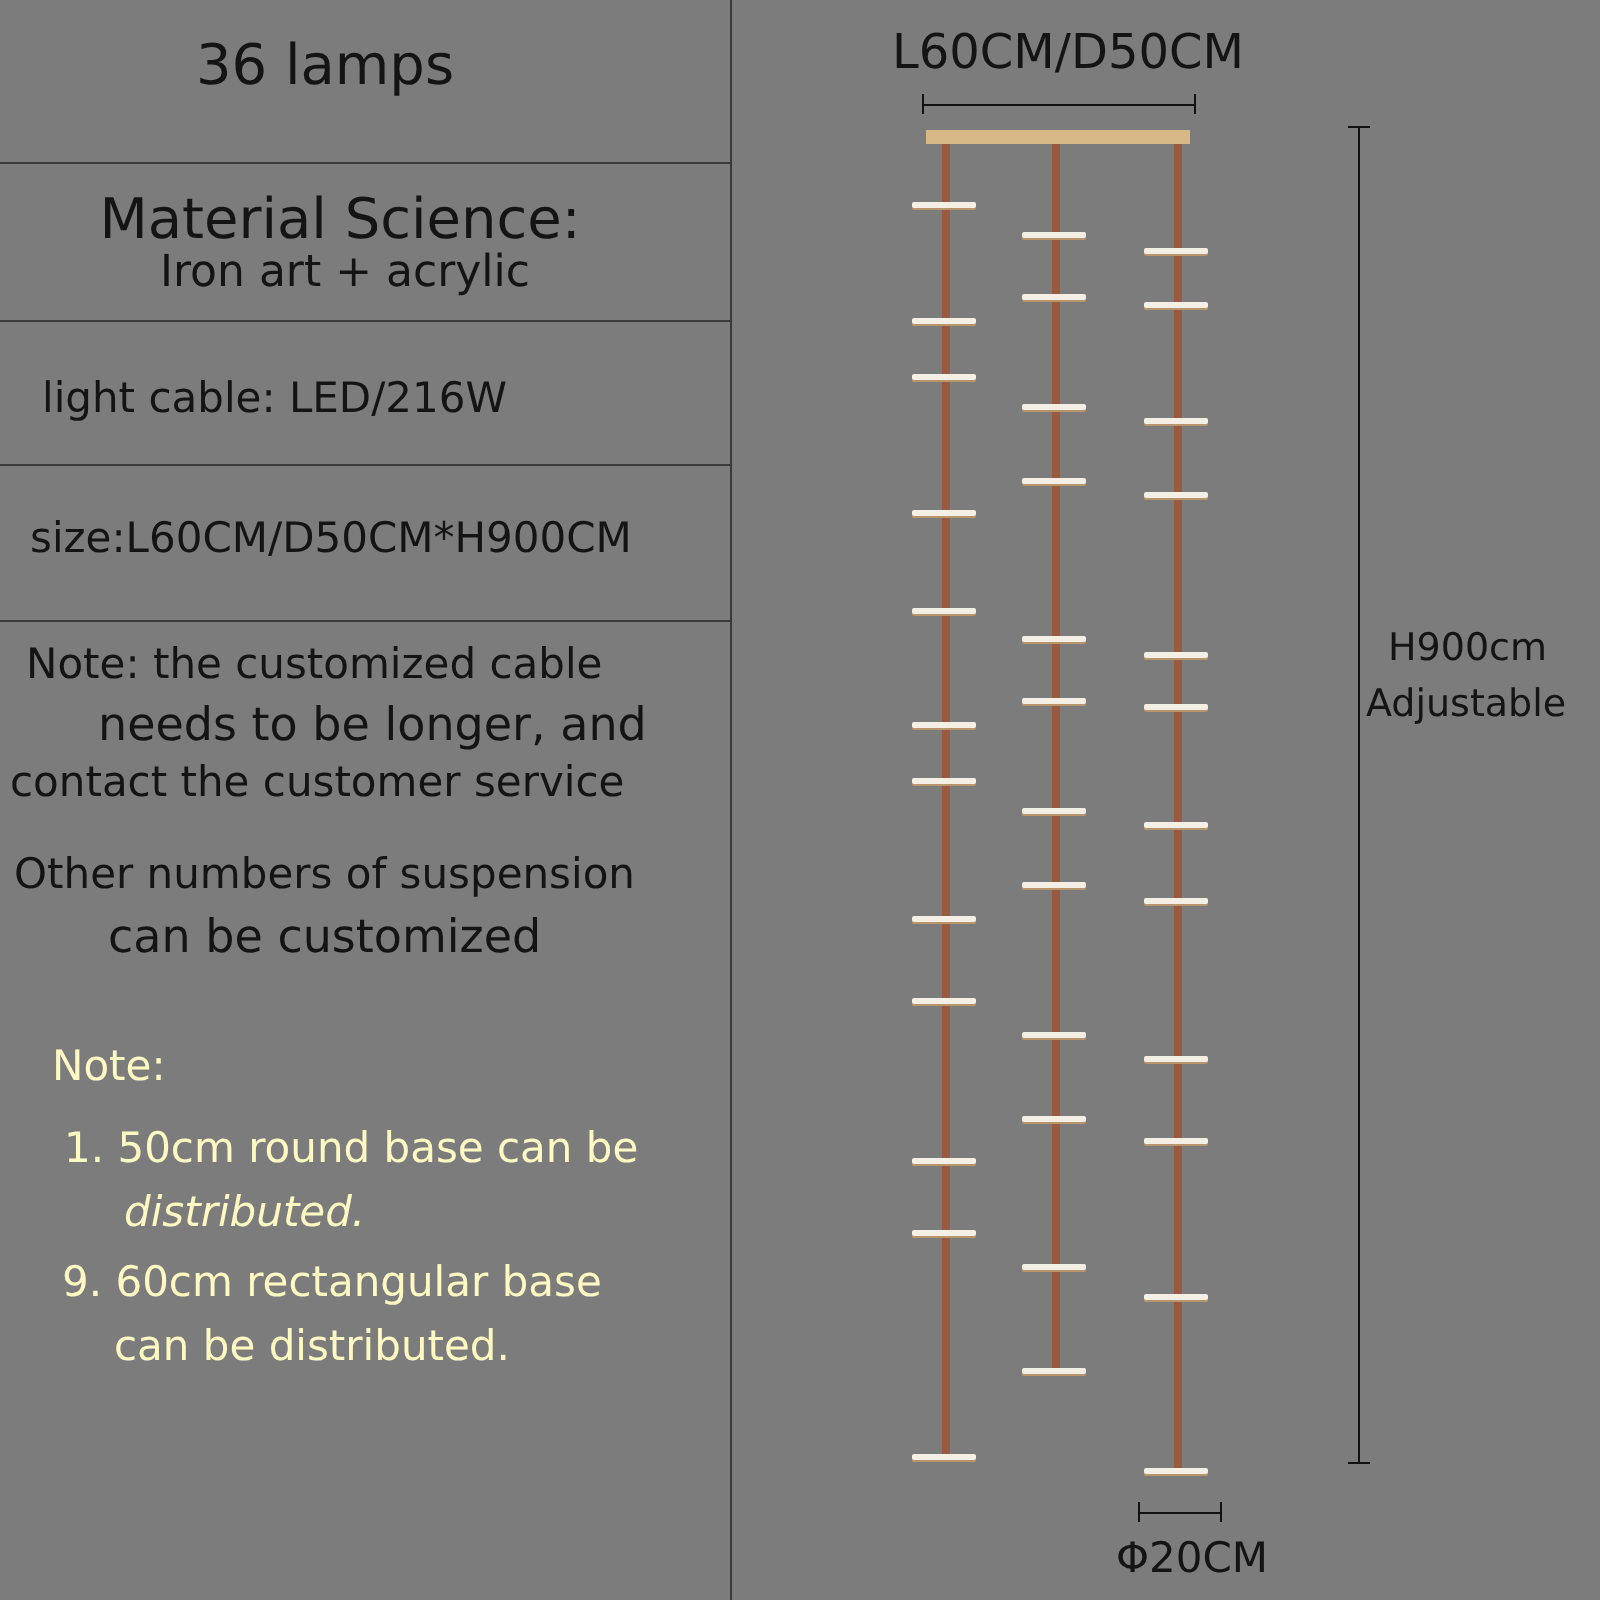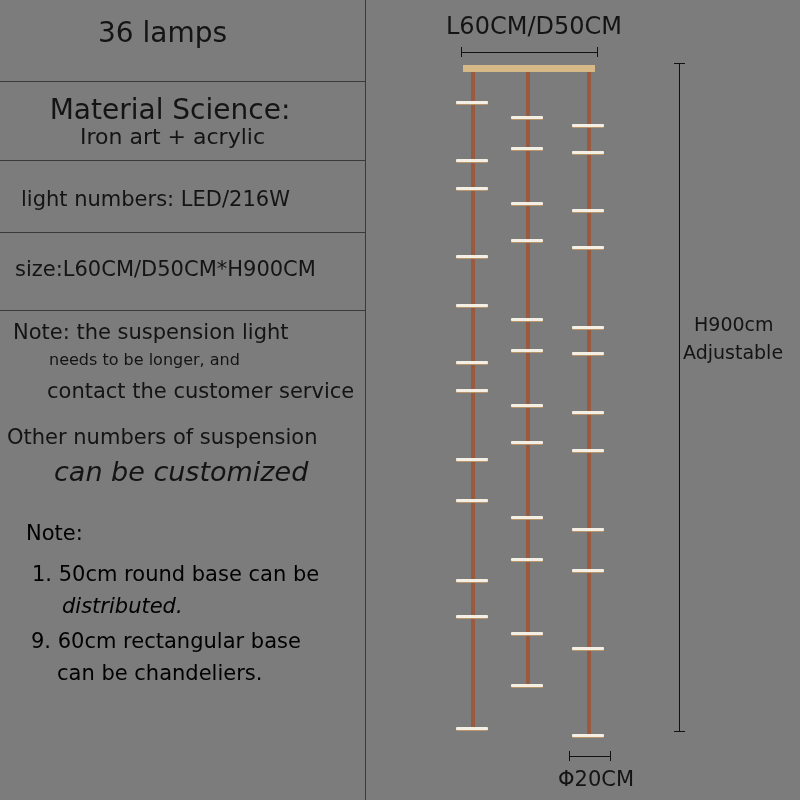--- a/index.html
+++ b/index.html
@@ -2,52 +2,52 @@
 <html><head>
 <meta charset="utf-8">
 <style>
   html, body { margin:0; padding:0; }
   body { width:800px; height:800px; background:#7c7c7c; position:relative; overflow:hidden;
          font-family:"DejaVu Sans", sans-serif; color:#141414; }
   .vdiv { position:absolute; left:365px; top:0; width:1px; height:800px; background:#3a3a3a; }
   .hdiv { position:absolute; left:0; width:365px; height:1px; background:#3a3a3a; }
   .txt { position:absolute; white-space:nowrap; }
   .c { text-align:center; }
-  .red { color:#000000; }
+  .red { color:#fef9c3; }
   .pole { position:absolute; width:4px; background:#9a5a40; }
   .disc { position:absolute; width:32px; height:3px; background:#f4efe4; border-radius:1px;
           box-shadow:0 1px 0 #b8956a; }
   .bar { position:absolute; background:#d6b986; }
   .line { position:absolute; background:#111; }
 </style>
 </head>
 <body>
 
 <div class="vdiv"></div>
 <div class="hdiv" style="top:81px"></div>
 <div class="hdiv" style="top:160px"></div>
 <div class="hdiv" style="top:232px"></div>
 <div class="hdiv" style="top:310px"></div>
 
 <div class="txt c" style="left:0;width:325px;top:16px;font-size:28px;">36 lamps</div>
 <div class="txt c" style="left:0;width:340px;top:93px;font-size:28px;">Material Science:</div>
 <div class="txt c" style="left:0;width:345px;top:124px;font-size:22px;">Iron art + acrylic</div>
-<div class="txt" style="left:21px;top:187px;font-size:21px;">light numbers: LED/216W</div>
+<div class="txt" style="left:21px;top:187px;font-size:21px;">light cable: LED/216W</div>
 <div class="txt" style="left:15px;top:257px;font-size:21px;">size:L60CM/D50CM*H900CM</div>
-<div class="txt" style="left:13px;top:320px;font-size:21px;">Note: the suspension light</div>
-<div class="txt" style="left:49px;top:350px;font-size:16px;">needs to be longer, and</div>
-<div class="txt" style="left:5px;top:379px;font-size:21px;margin-left:42px;">contact the customer service</div>
+<div class="txt" style="left:13px;top:320px;font-size:21px;">Note: the customized cable</div>
+<div class="txt" style="left:49px;top:350px;font-size:23px;">needs to be longer, and</div>
+<div class="txt" style="left:5px;top:379px;font-size:21px;">contact the customer service</div>
 <div class="txt" style="left:7px;top:425px;font-size:21px;">Other numbers of suspension</div>
-<div class="txt" style="left:54px;top:456px;font-size:27px;font-style:italic;">can be customized</div>
+<div class="txt" style="left:54px;top:456px;font-size:23px;">can be customized</div>
 
 <div class="txt red" style="left:26px;top:521px;font-size:21px;">Note:</div>
 <div class="txt red" style="left:32px;top:562px;font-size:21px;">1. 50cm round base can be</div>
 <div class="txt red" style="left:62px;top:594px;font-size:21px;font-style:italic;">distributed.</div>
 <div class="txt red" style="left:31px;top:629px;font-size:21px;">9. 60cm rectangular base</div>
-<div class="txt red" style="left:57px;top:661px;font-size:21px;">can be chandeliers.</div>
+<div class="txt red" style="left:57px;top:661px;font-size:21px;">can be distributed.</div>
 
 <div class="txt" style="left:446px;top:12px;font-size:24px;">L60CM/D50CM</div>
 <div class="line" style="left:461px;top:52px;width:137px;height:1px;"></div>
 <div class="line" style="left:461px;top:47px;width:1px;height:10px;"></div>
 <div class="line" style="left:597px;top:47px;width:1px;height:10px;"></div>
 
 <div class="bar" style="left:463px;top:65px;width:132px;height:7px;"></div>
 
 <div class="pole" style="left:471px;top:72px;height:658px;"></div>
 <div class="pole" style="left:526px;top:72px;height:614px;"></div>

